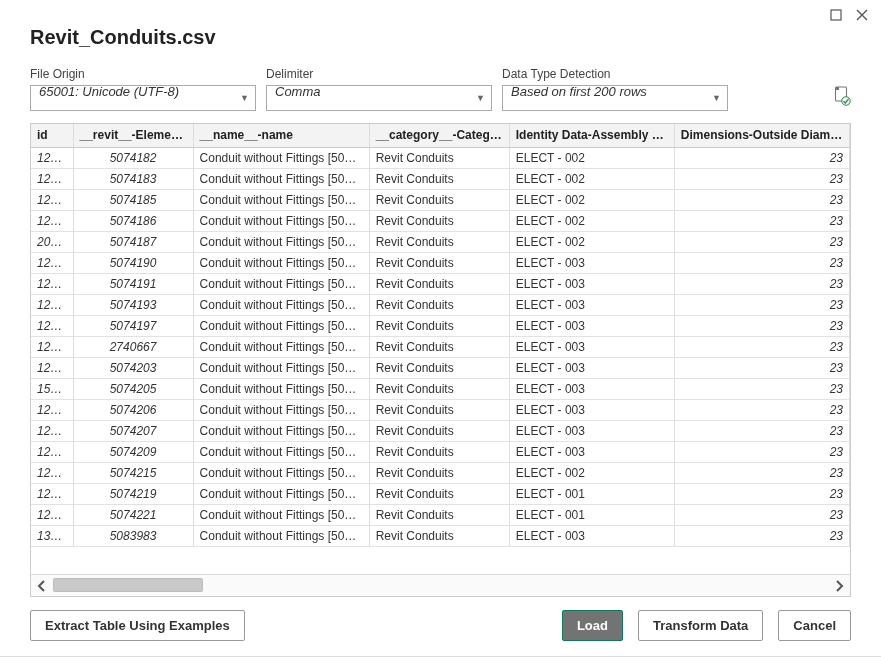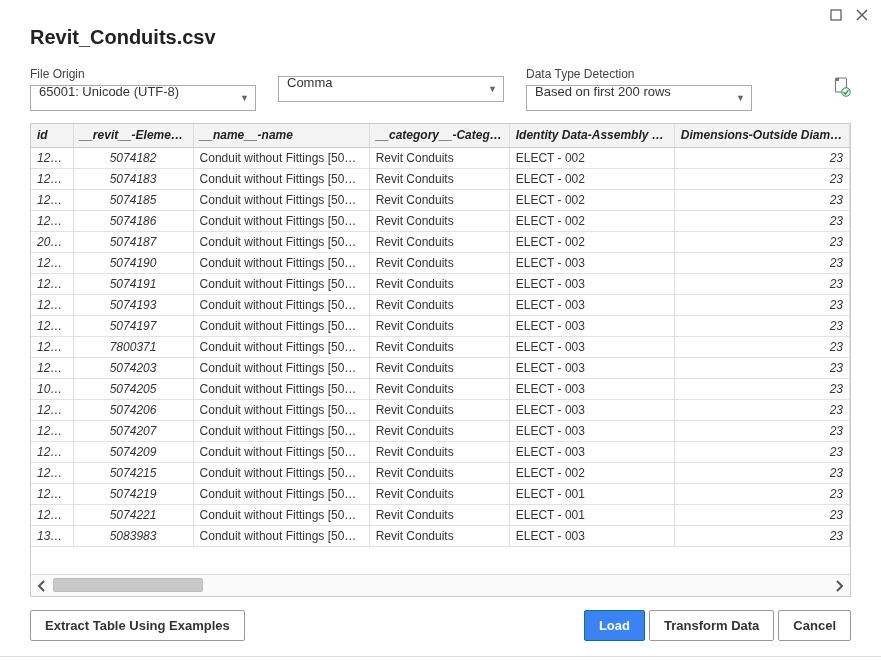--- a/index.html
+++ b/index.html
@@ -30,22 +30,22 @@
     }
     .title {
       font-size: 20px;
       font-weight: 600;
       color: #222;
       padding: 26px 30px 8px 30px;
     }
     .options-row {
       display: flex;
       padding: 10px 30px 8px 30px;
-      gap: 16px;
-      align-items: center;
+      gap: 4px;
+      align-items: flex-end;
     }
     .opt-group { flex: 1 1 0; }
     .opt-group.origin  { flex: 0 0 226px; }
     .opt-group.delim   { flex: 0 0 226px; margin-left: 6px; }
     .opt-group.detect  { flex: 0 0 226px; margin-left: 6px; }
     .opt-label {
       font-size: 12px;
       color: #444;
       margin-bottom: 4px;
     }
@@ -53,20 +53,21 @@
       position: relative;
       border: 1px solid #aaa;
       background: #fff;
       height: 26px;
       display: flex;
       align-items: center;
       padding: 0 22px 14px 8px;
       font-size: 13px;
       color: #333;
       cursor: pointer;
+      font-style: italic;
     }
     .combo .caret {
       position: absolute;
       right: 6px;
       top: 50%;
       transform: translateY(-50%);
       font-size: 9px;
       color: #666;
     }
     .settings-icon-wrap {
@@ -101,21 +102,20 @@
       text-overflow: ellipsis;
       height: 21px;
     }
     .grid th {
       background: #f3f3f3;
       font-weight: 600;
       color: #222;
       text-align: left;
       border-bottom: 1px solid #ccc;
       height: 23px;
-      font-style: italic;
     }
     .col-id    { width: 42px; }
     .col-elem  { width: 120px; }
     .col-name  { width: 176px; }
     .col-cat   { width: 140px; }
     .col-asm   { width: 165px; }
     .col-dia   { width: 175px; }
 
     .grid td.col-id   { text-align: right; font-style: italic; }
     .grid td.col-elem { text-align: center; font-style: italic; }
@@ -152,35 +152,35 @@
       border-radius: 2px;
     }
 
     .footer {
       position: absolute;
       bottom: 20px;
       left: 30px;
       right: 30px;
       display: flex;
       align-items: center;
-      gap: 4px;
+      gap: 15px;
       margin-top: 44px;
     }
     .btn {
       border: 1px solid #999;
       background: #fff;
       padding: 7px 14px;
       font-size: 13px;
       cursor: pointer;
       font-weight: 600;
       color: #333;
       border-radius: 2px;
     }
     .btn.primary {
-      background: #3b82f6;
+      background: #737373;
       border-color: #0a7a5a;
       color: #fff;
     }
     .footer .spacer { flex: 1; }
     .bottom-rule {
       position: absolute;
       bottom: 4px;
       left: 0; right: 0;
       border-top: 1px solid #ddd;
     }
@@ -205,20 +205,21 @@
 
 <div class="options-row">
   <div class="opt-group origin">
     <div class="opt-label">File Origin</div>
     <div class="combo">
       <span>65001: Unicode (UTF-8)</span>
       <span class="caret">▼</span>
     </div>
   </div>
   <div class="opt-group delim">
+    <div class="opt-label">Delimiter</div>
     <div class="combo">
       <span>Comma</span>
       <span class="caret">▼</span>
     </div>
   </div>
   <div class="opt-group detect">
     <div class="opt-label">Data Type Detection</div>
     <div class="combo">
       <span>Based on first 200 rows</span>
       <span class="caret">▼</span>
@@ -315,36 +316,36 @@
           <tr>
             <td class="col-id">12959</td>
             <td class="col-elem">5074197</td>
             <td class="col-name">Conduit without Fittings [5074197]</td>
             <td class="col-cat">Revit Conduits</td>
             <td class="col-asm">ELECT - 003</td>
             <td class="col-dia">23</td>
           </tr>
           <tr>
             <td class="col-id">12960</td>
-            <td class="col-elem">7800371</td>
+            <td class="col-elem">2740667</td>
             <td class="col-name">Conduit without Fittings [5074198]</td>
             <td class="col-cat">Revit Conduits</td>
             <td class="col-asm">ELECT - 003</td>
             <td class="col-dia">23</td>
           </tr>
           <tr>
             <td class="col-id">12966</td>
             <td class="col-elem">5074203</td>
             <td class="col-name">Conduit without Fittings [5074203]</td>
             <td class="col-cat">Revit Conduits</td>
             <td class="col-asm">ELECT - 003</td>
             <td class="col-dia">23</td>
           </tr>
           <tr>
-            <td class="col-id">10253</td>
+            <td class="col-id">15925</td>
             <td class="col-elem">5074205</td>
             <td class="col-name">Conduit without Fittings [5074205]</td>
             <td class="col-cat">Revit Conduits</td>
             <td class="col-asm">ELECT - 003</td>
             <td class="col-dia">23</td>
           </tr>
           <tr>
             <td class="col-id">12969</td>
             <td class="col-elem">5074206</td>
             <td class="col-name">Conduit without Fittings [5074206]</td>

